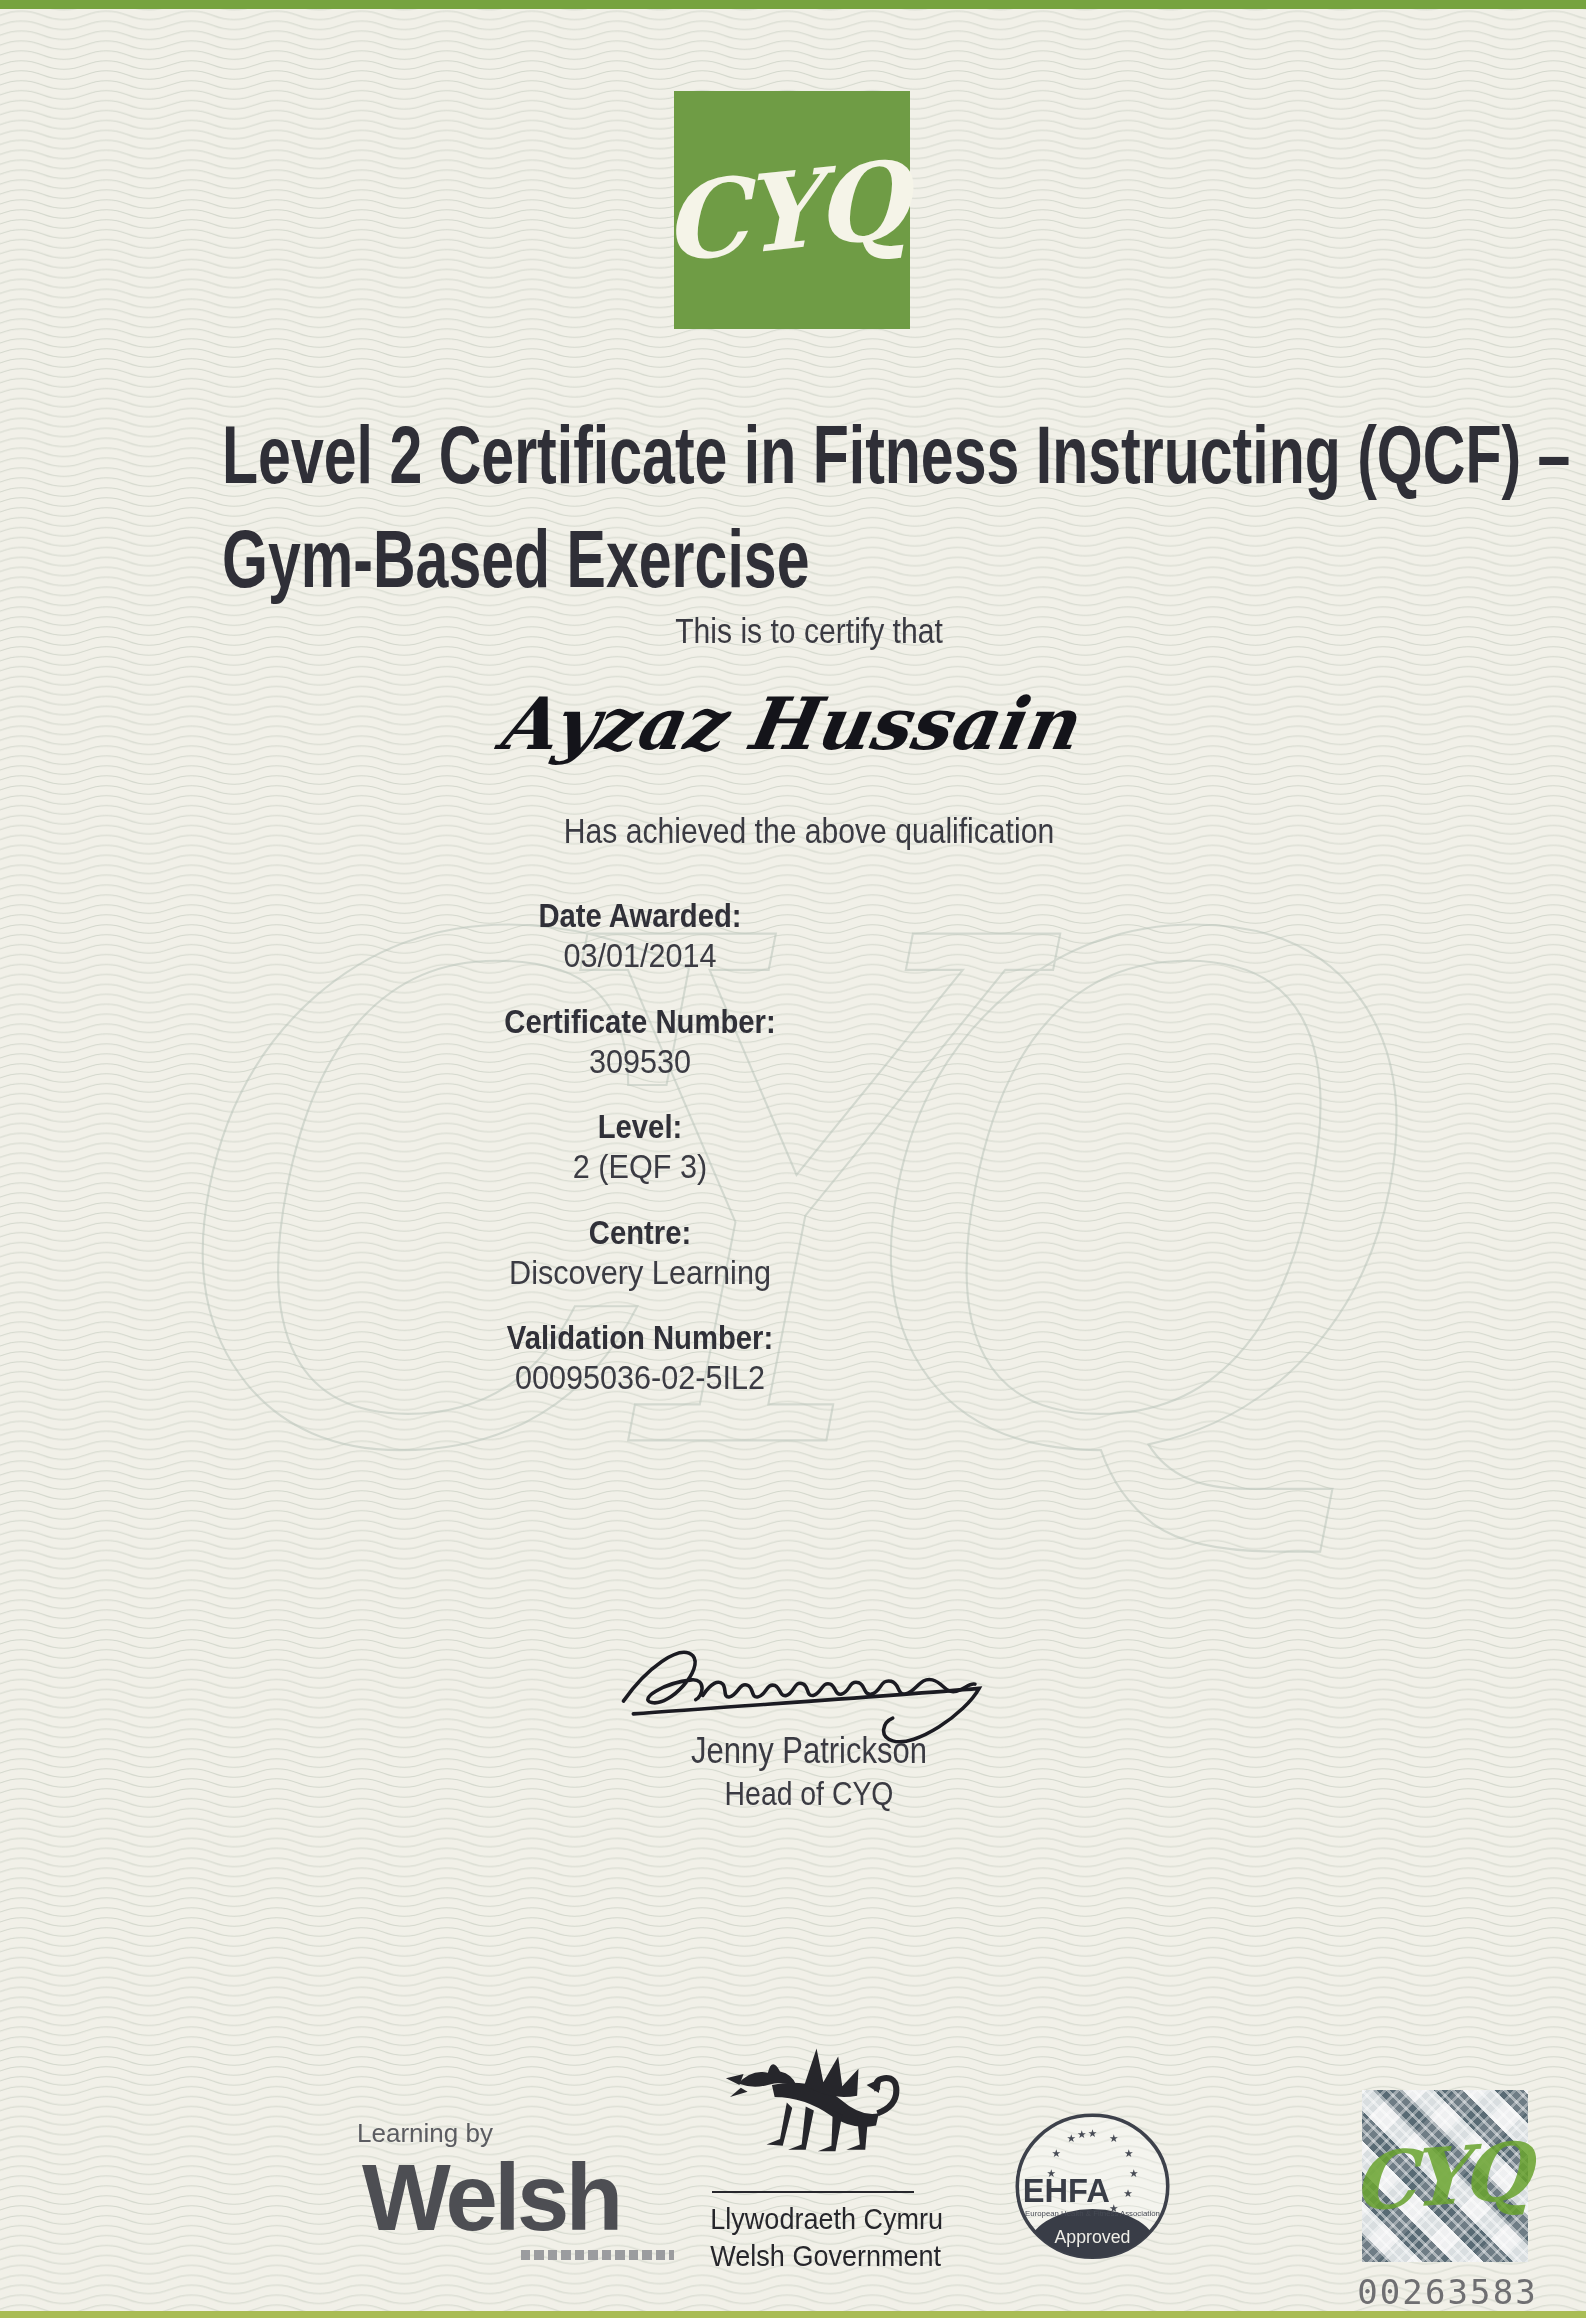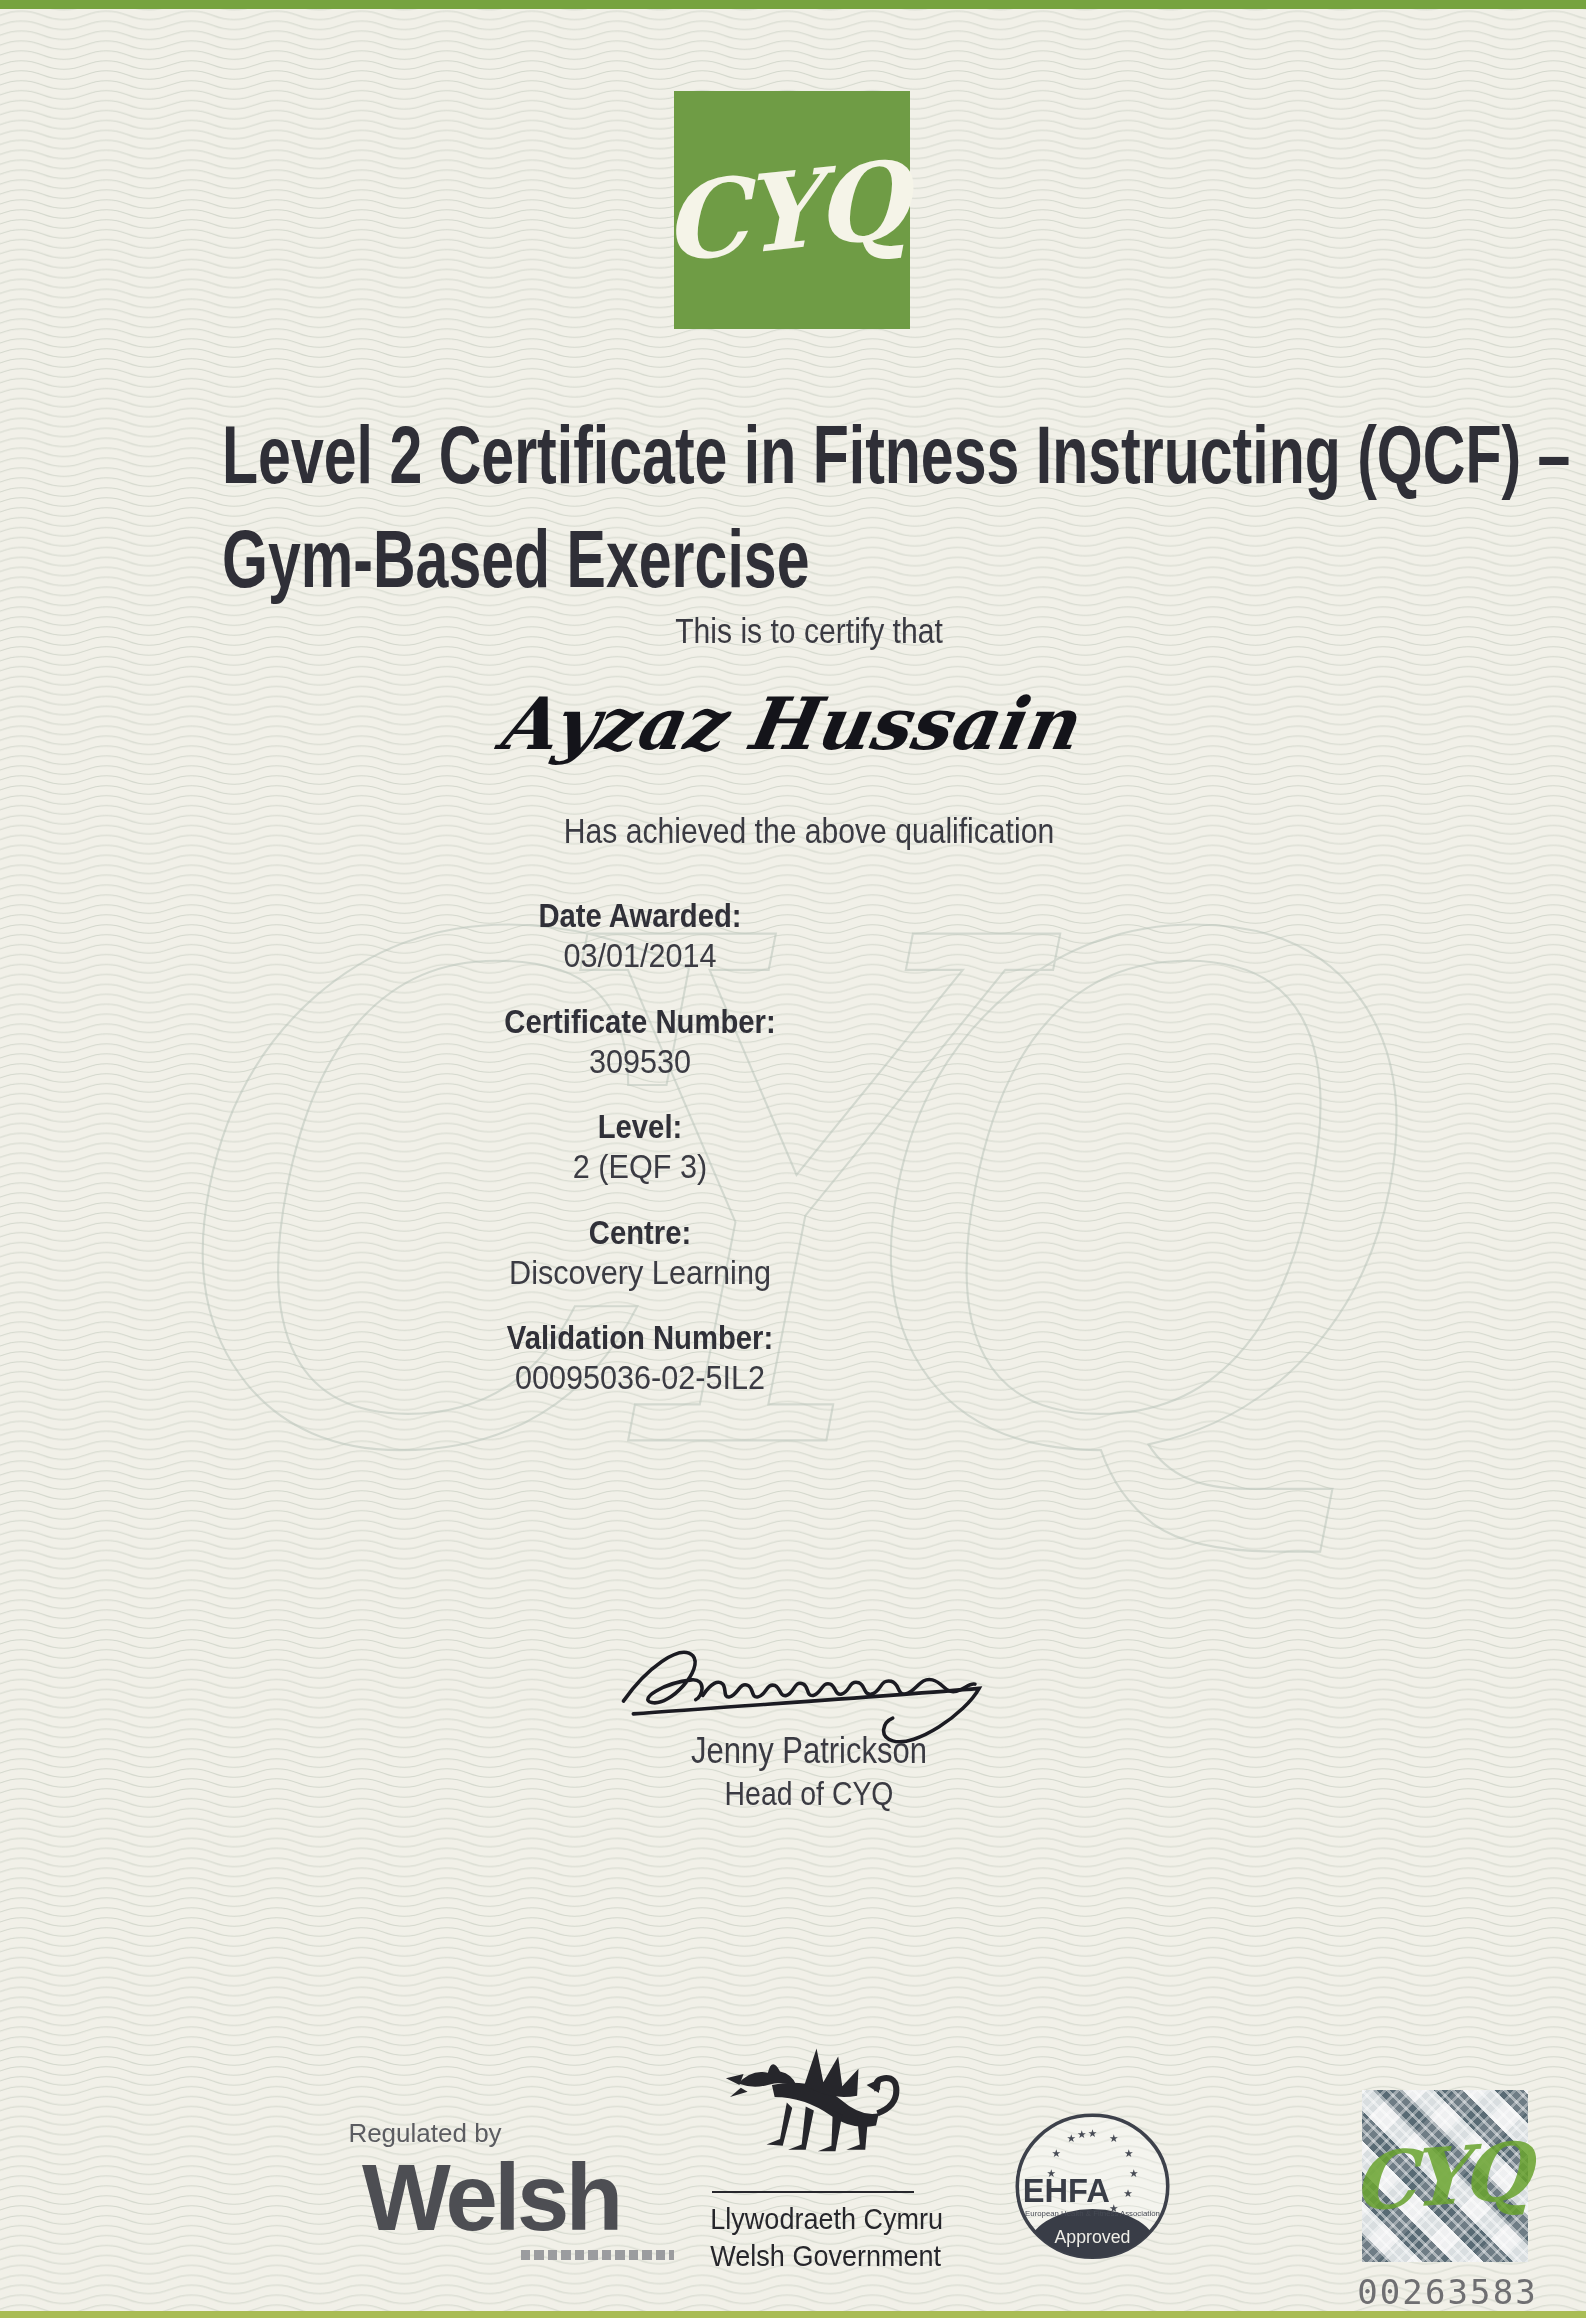--- a/index.html
+++ b/index.html
@@ -167,21 +167,21 @@
   </svg>
 
   <p class="line-text sig-name">
     <span class="squeeze">Jenny Patrickson</span>
   </p>
   <p class="line-text sig-role">
     <span class="squeeze">Head of CYQ</span>
   </p>
 
   <div class="ofqual">
-    <span class="caption">Regulated by</span>
+    <span class="caption">Learning by</span>
     <span class="wordmark">Welsh</span>
     <div class="dashes"></div>
   </div>
 
   <div class="welsh">
     <svg width="177" height="142" viewBox="0 0 260 210" xmlns="http://www.w3.org/2000/svg">
       <g fill="#26262b">
         <path d="M22 62 L2 52 L28 46 L22 62 Z"></path>
         <path d="M24 66 L8 80 L34 72 L24 66 Z"></path>
         <path d="M20 60 Q40 38 64 44 Q70 20 82 42 Q100 46 106 62 Q82 56 64 62 Q42 68 20 60 Z"></path>

